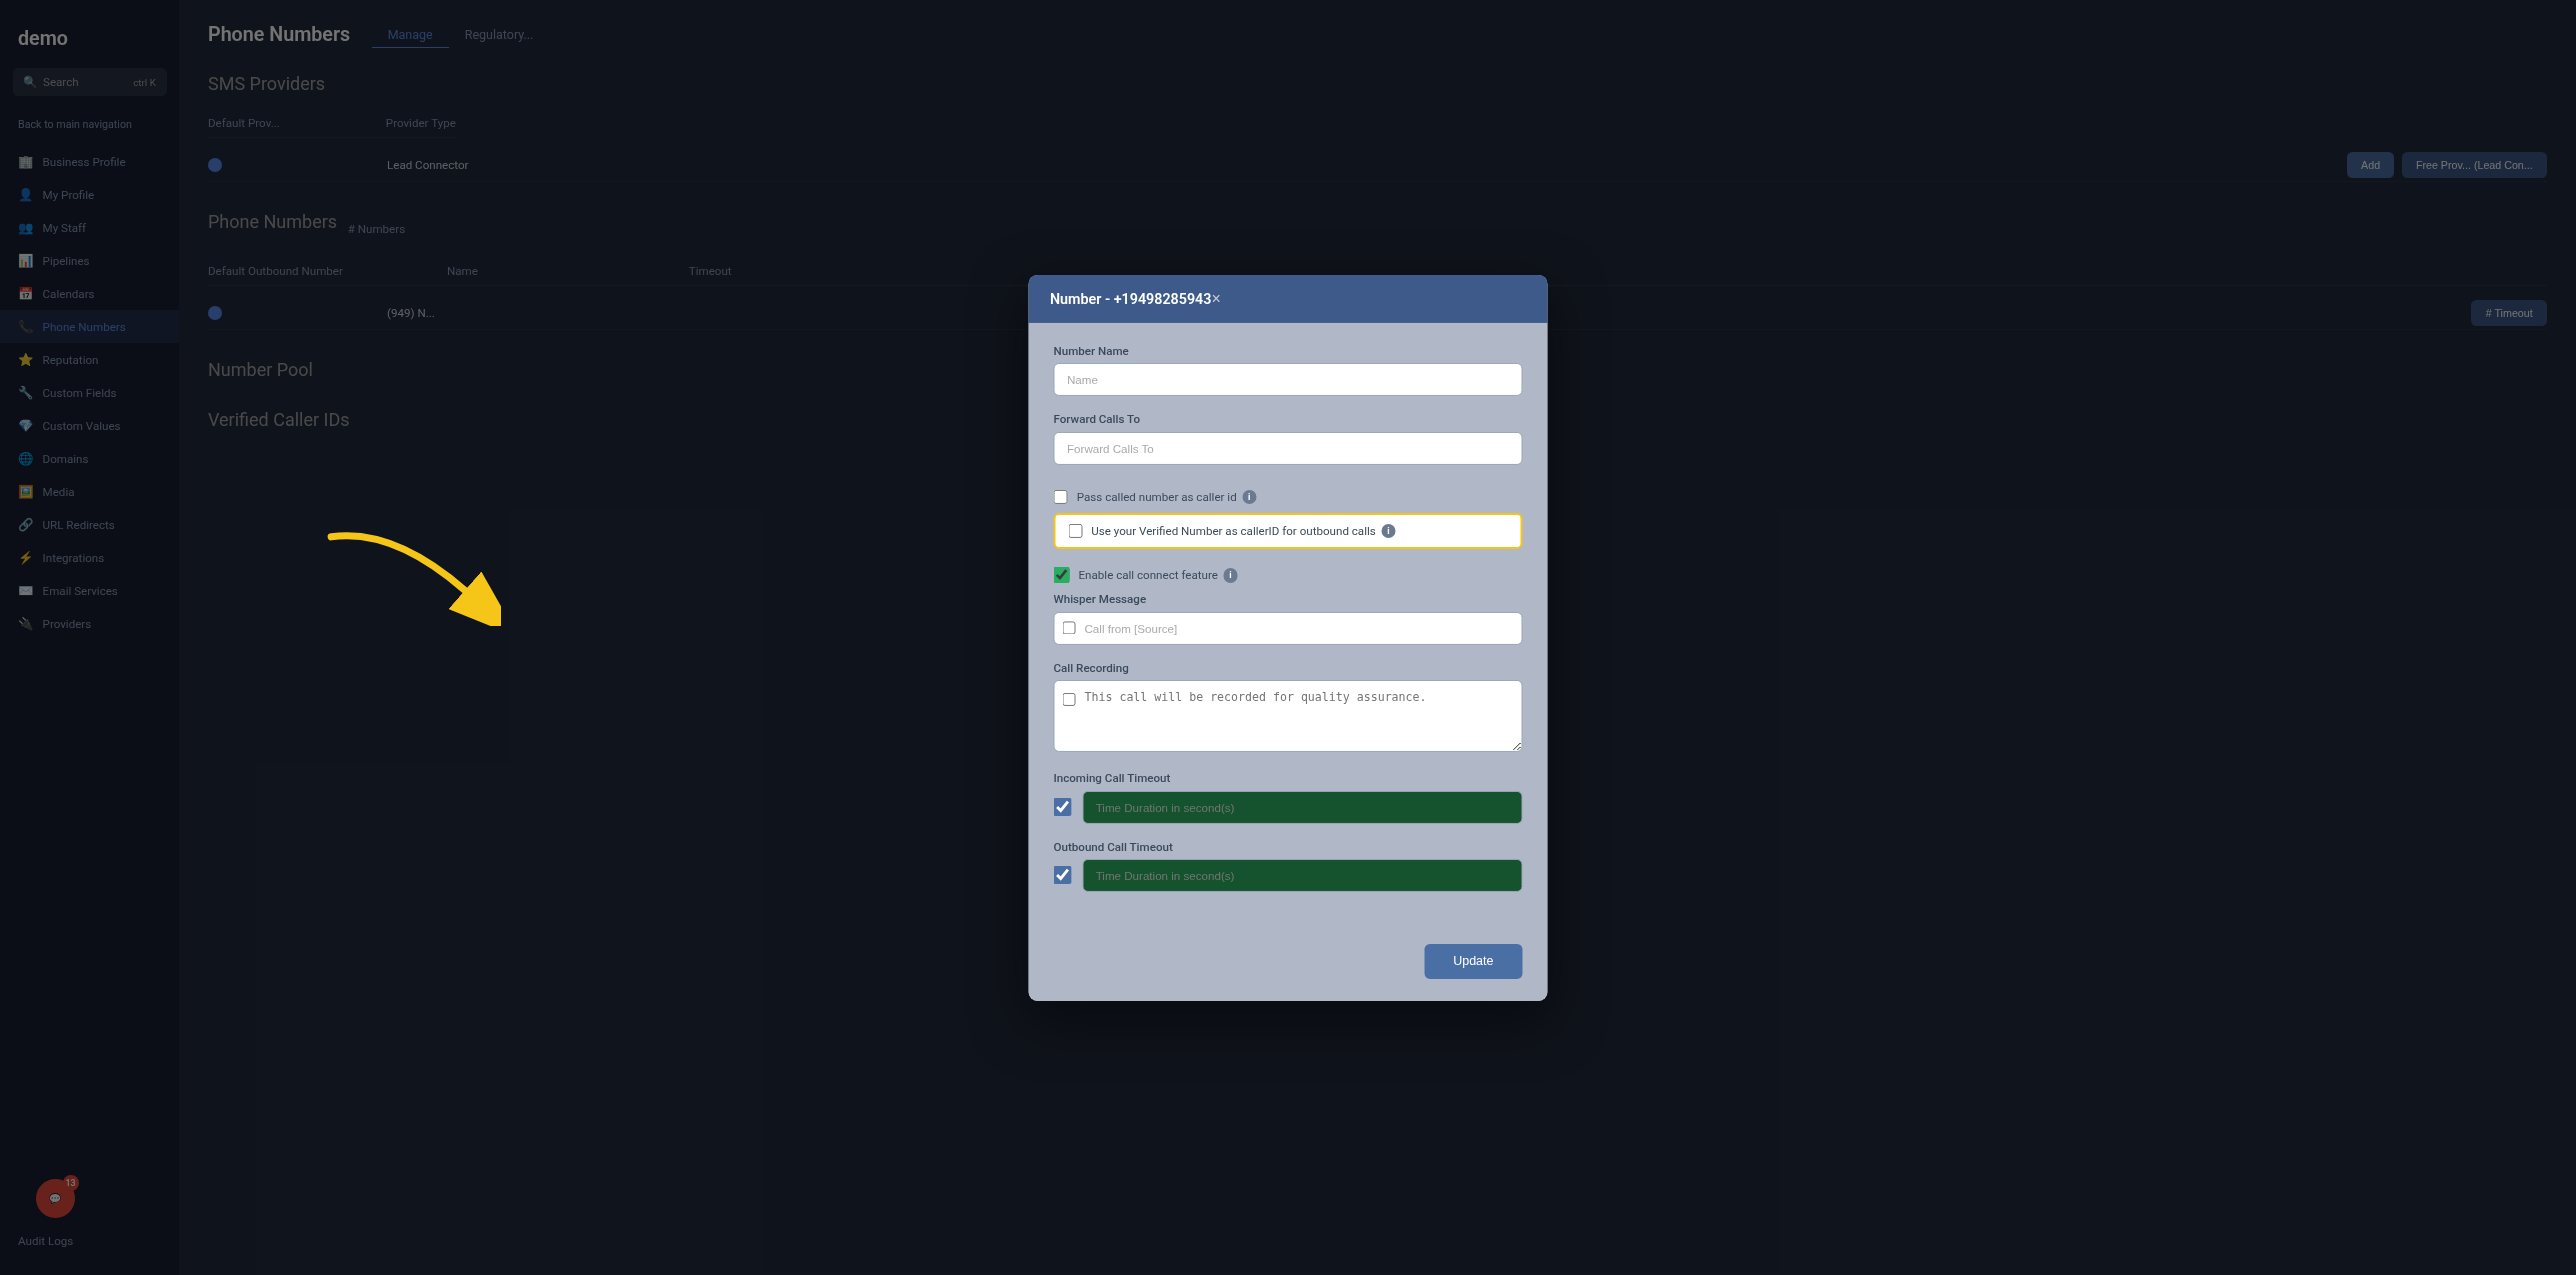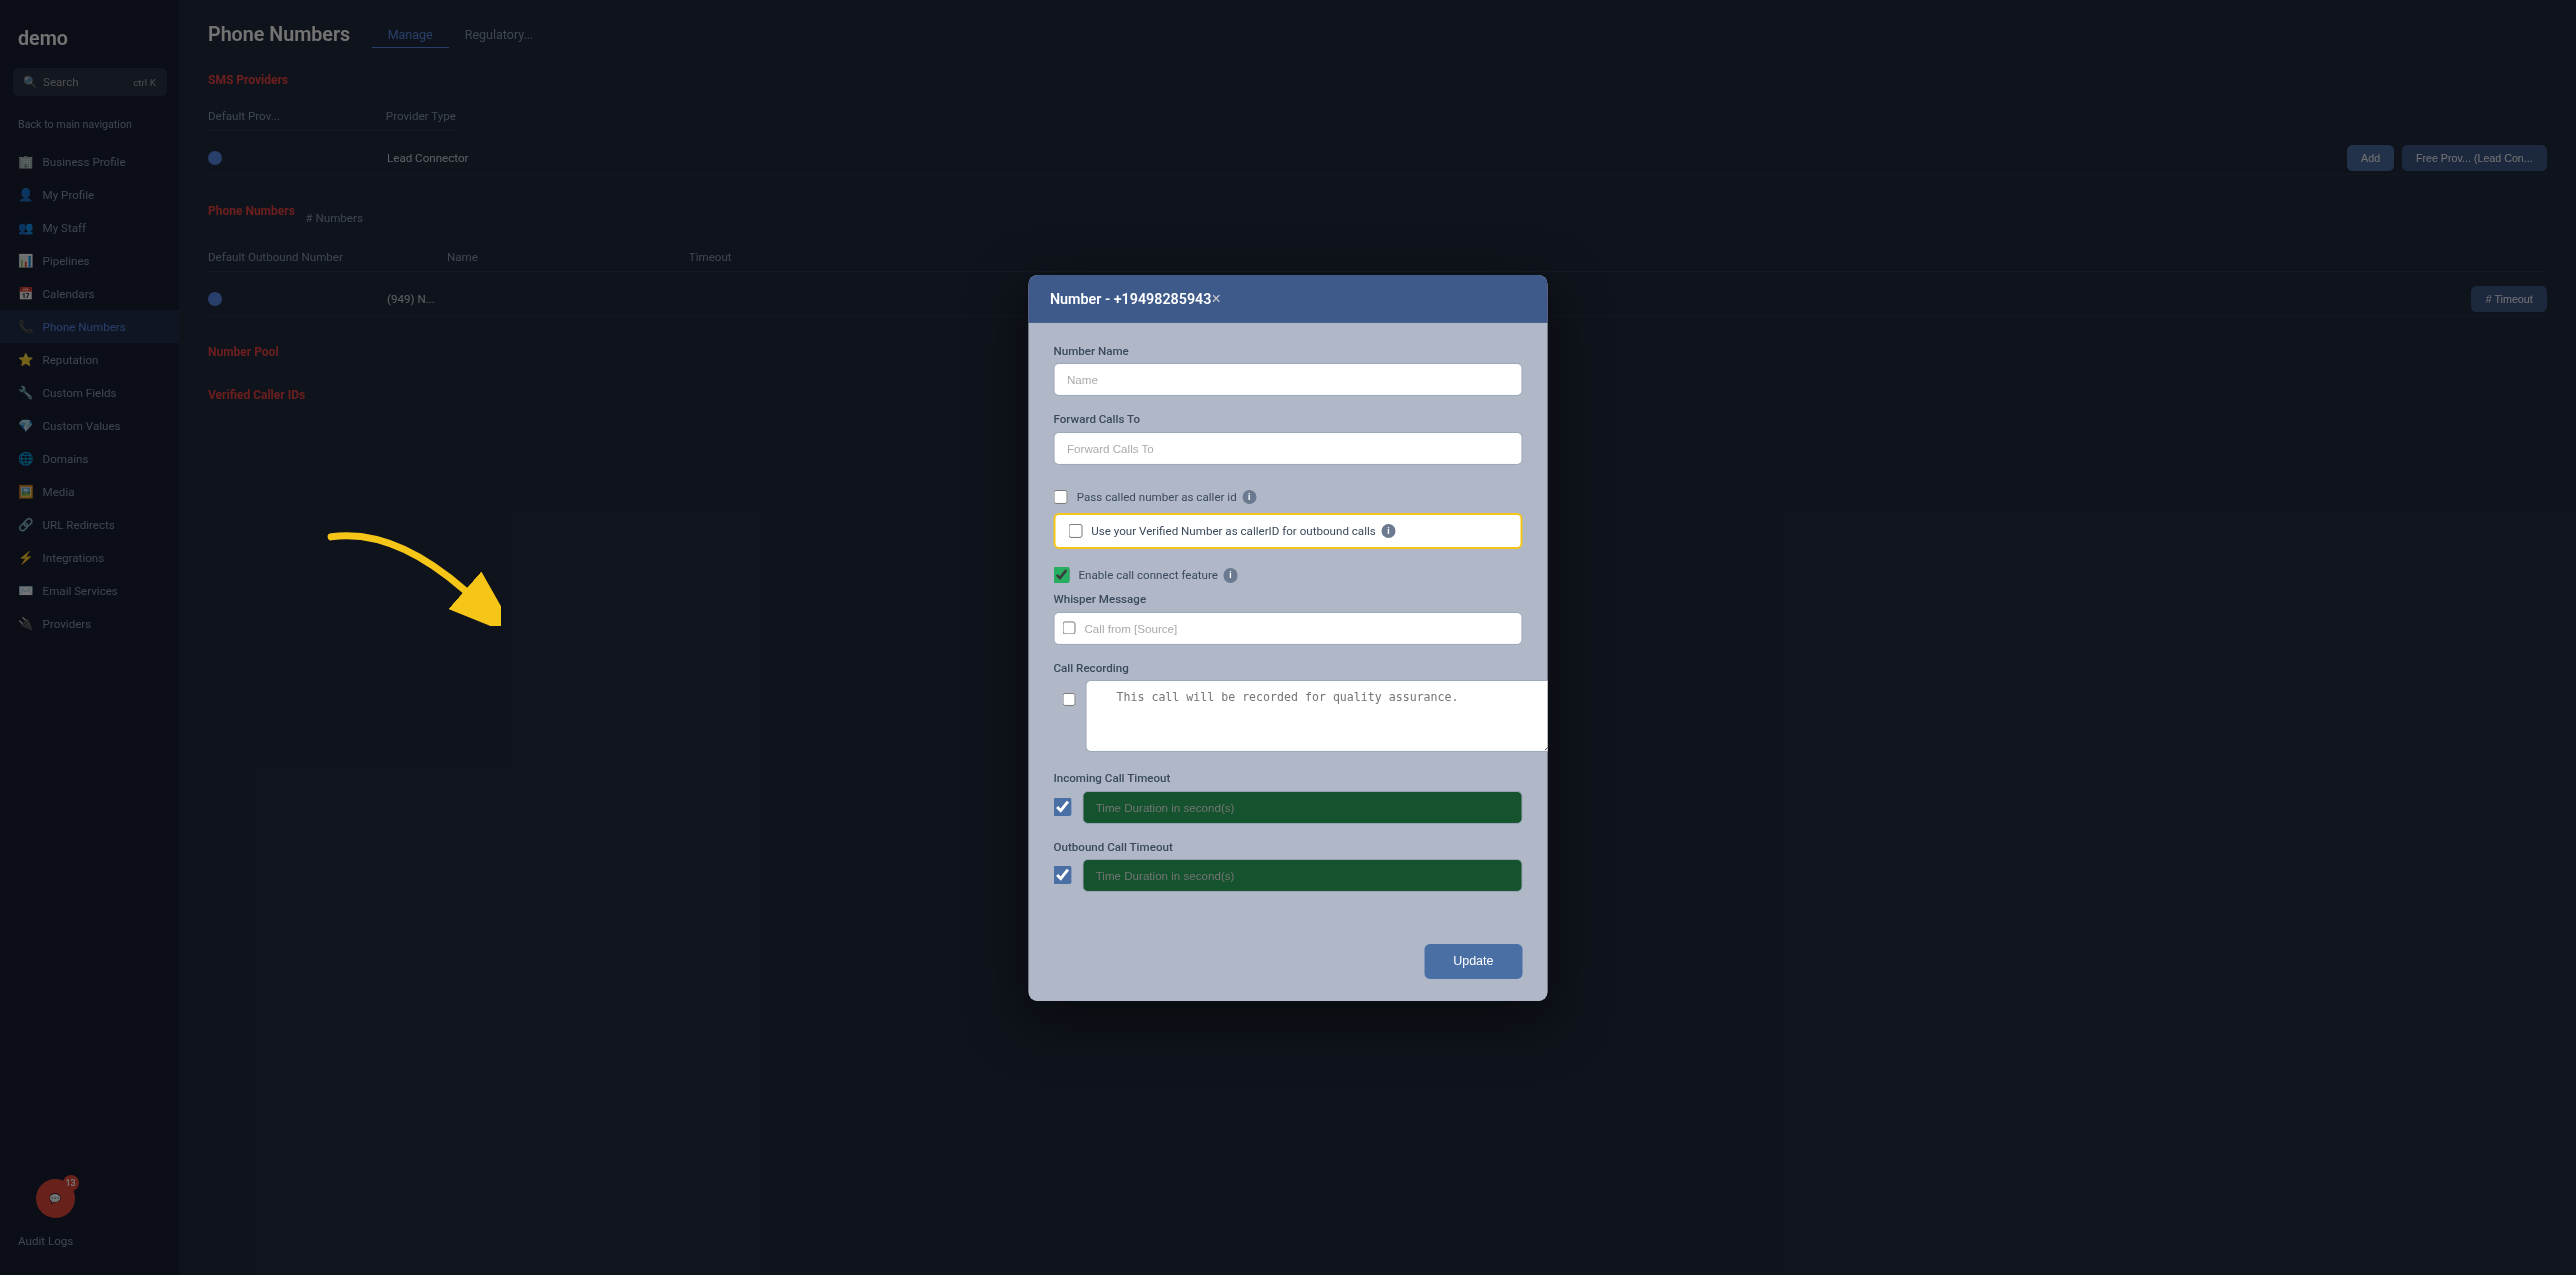--- a/index.html
+++ b/index.html
@@ -120,23 +120,23 @@
       color: #8a9bb8;
       cursor: pointer;
       border-bottom: 1.8px solid transparent;
     }
     .tab-item.active {
       color: #5b8dee;
       border-bottom: 1.8px solid #5b8dee;
     }
 
     .section-title {
-      color: #ef4444;
-      font-size: 12px;
-      font-weight: 700;
+      color: #a3a3a3;
+      font-size: 18px;
+      font-weight: 400;
       margin-bottom: 14.3px;
     }
 
     .table-header {
       display: flex;
       gap: 32px;
       color: #8a9bb8;
       font-size: 11.6px;
       padding: 7.2px 0;
       border-bottom: 0.9px solid #2e3a50;
@@ -293,21 +293,20 @@
     .recording-textarea {
       width: 100%;
       padding: 9px 12.5px 9px 30px;
       border-radius: 5.4px;
       border: 0.9px solid #9aa5b8;
       background: #fff;
       font-size: 11.6px;
       color: #aaa;
       resize: vertical;
       min-height: 72px;
-      margin-left: 32px;
     }
 
     .timeout-row {
       display: flex;
       align-items: center;
       gap: 10.7px;
     }
     .timeout-checkbox {
       width: 18px; height: 18px;
       accent-color: #4a6fa5;

